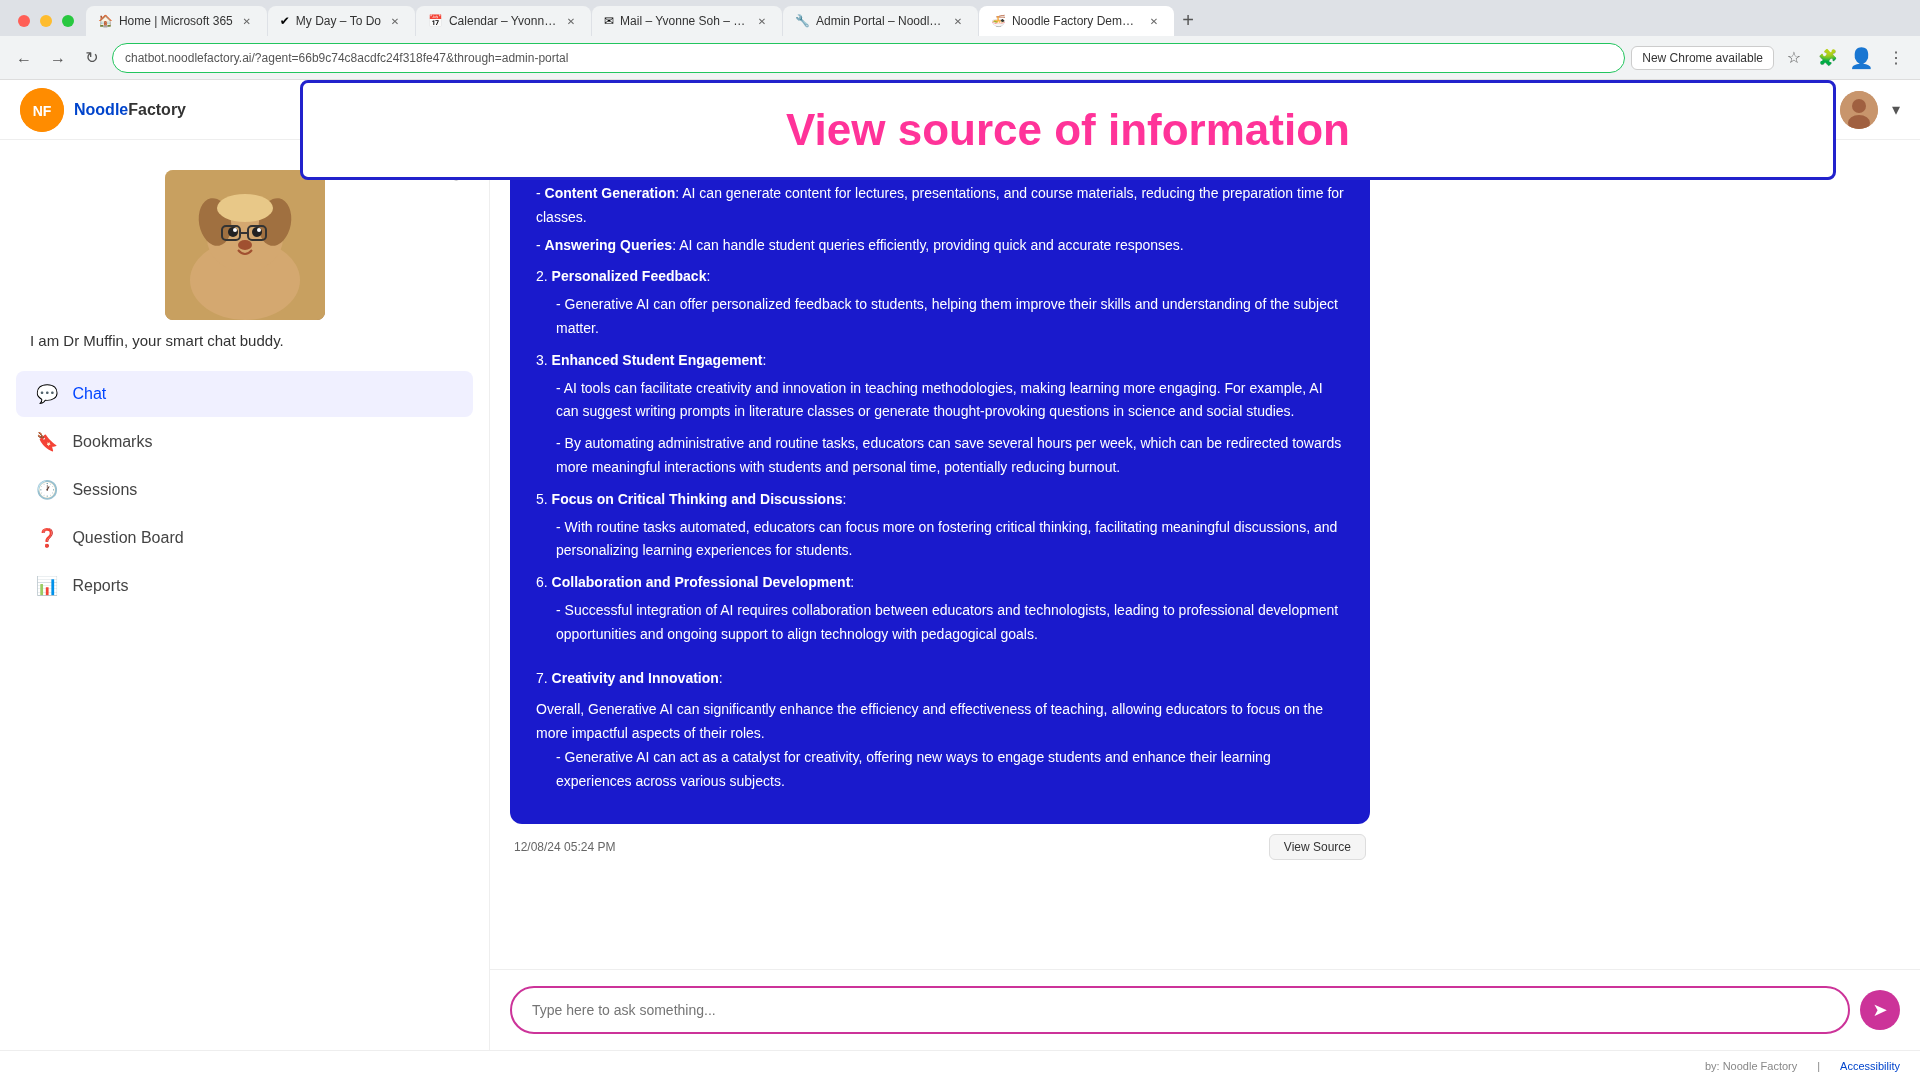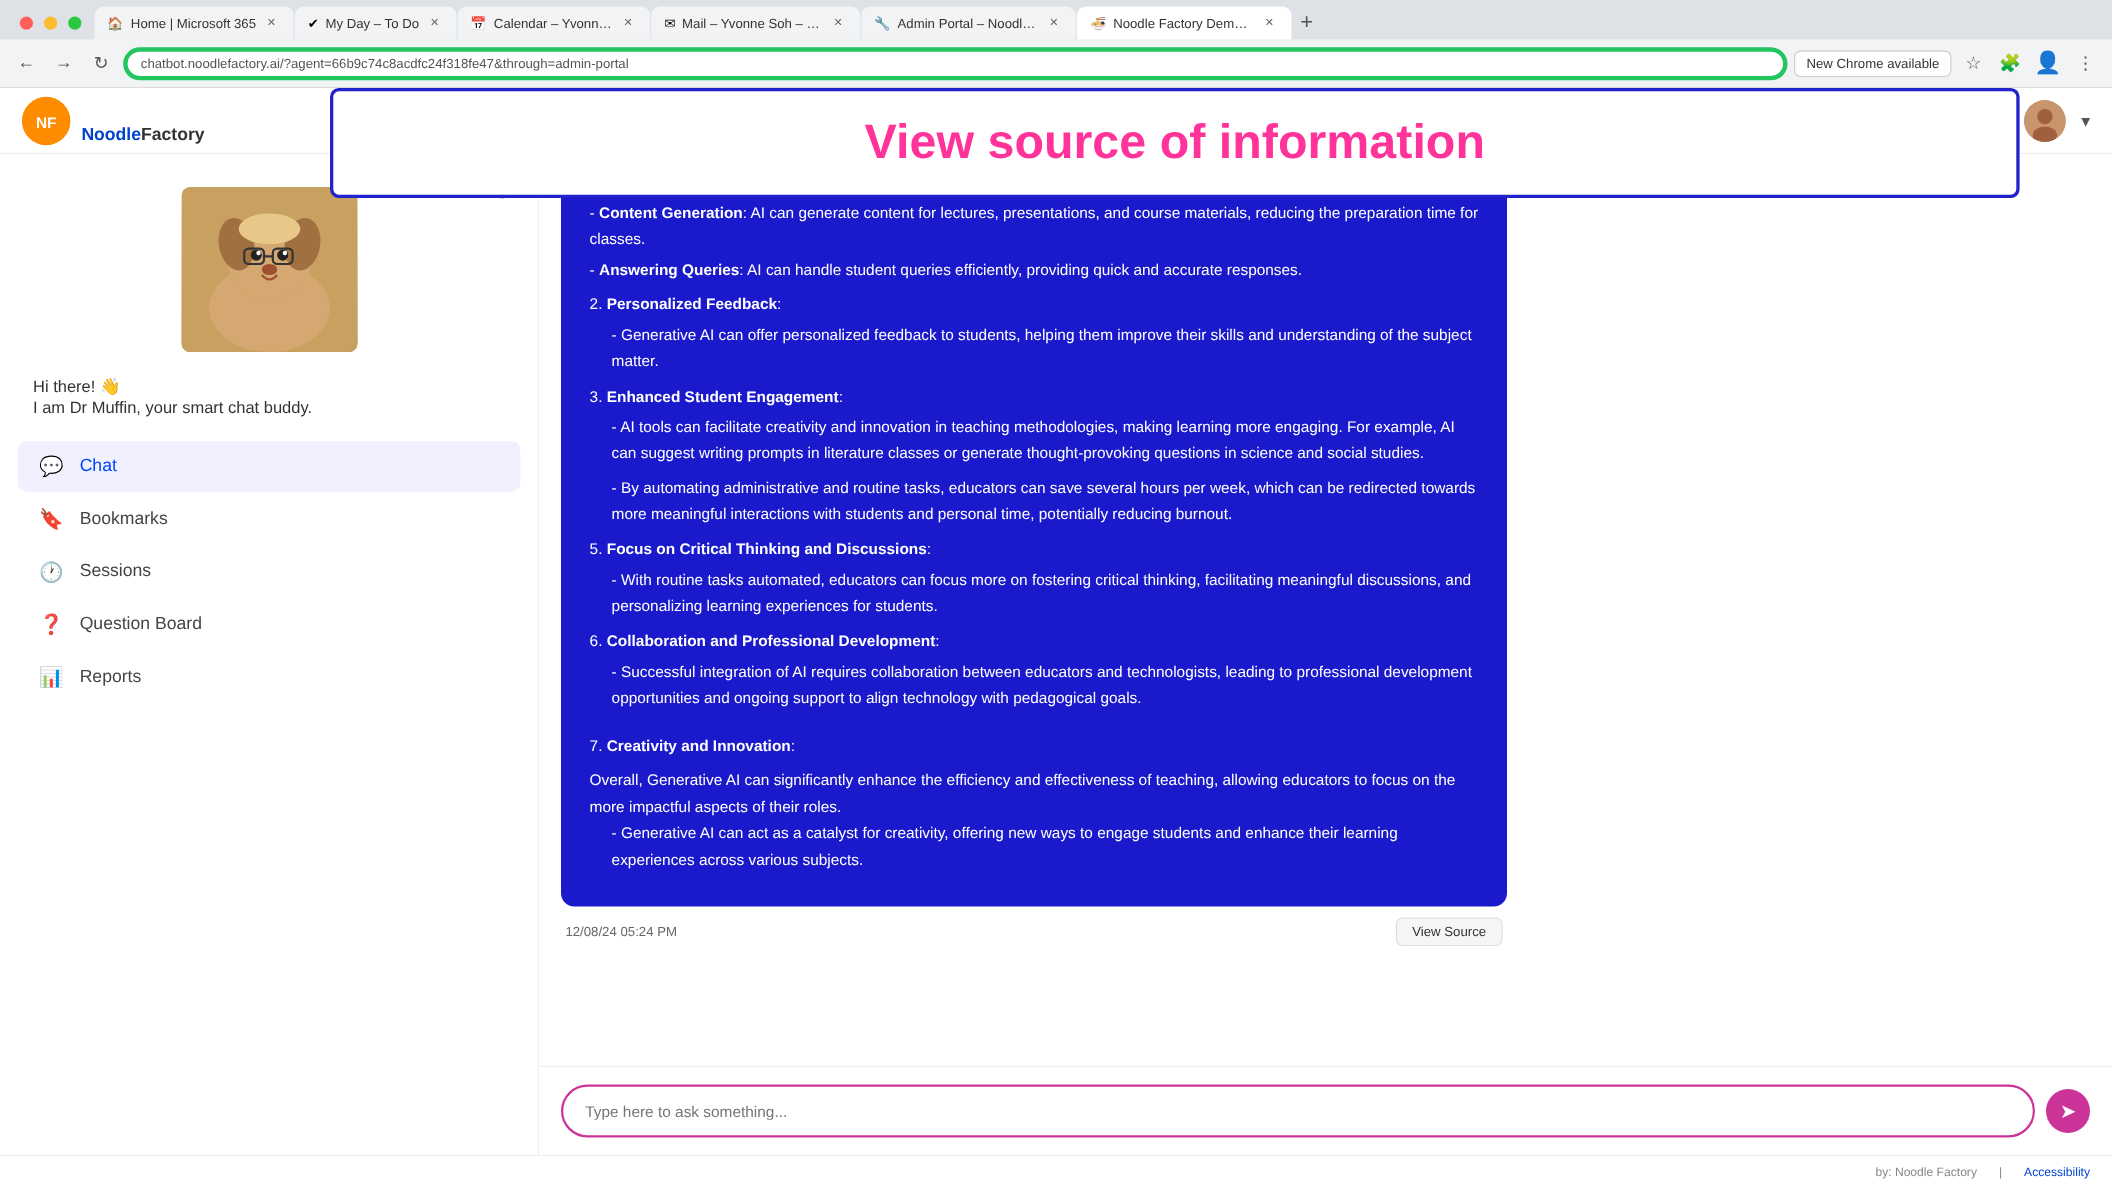--- a/index.html
+++ b/index.html
@@ -60,39 +60,39 @@
       <span style="flex:1;white-space:nowrap;overflow:hidden;text-overflow:ellipsis;font-size:12px;color:#333;">Noodle Factory Demo 6 –</span>
       <span style="font-size:10px;color:#666;width:16px;height:16px;display:flex;align-items:center;justify-content:center;">✕</span>
     </div>
     <div style="width:28px;height:28px;display:flex;align-items:center;justify-content:center;cursor:pointer;color:#555;font-size:20px;border-radius:50%;">+</div>
   </div>
 
   <div style="display:flex;align-items:center;height:44px;background:#f1f3f4;padding:0 10px;gap:6px;border-bottom:1px solid #ddd;">
     <div class="nav-btn">←</div>
     <div class="nav-btn">→</div>
     <div class="nav-btn">↻</div>
-    <div style="flex:1;height:30px;background:#fff;border-radius:15px;display:flex;align-items:center;padding:0 12px;font-size:12px;color:#555;border:4px solid #22c55e;">
+    <div style="flex:1;height:30px;background:#fff;border-radius:15px;display:flex;align-items:center;padding:0 12px;font-size:12px;color:#555;border:1px solid #22c55e;">
       <span>chatbot.noodlefactory.ai/?agent=66b9c74c8acdfc24f318fe47&amp;through=admin-portal</span>
     </div>
     <div style="background:#fff;border:1px solid #ccc;border-radius:6px;padding:4px 10px;font-size:12px;cursor:pointer;color:#333;">
       <span>New Chrome available</span>
     </div>
     <div class="toolbar-icon">☆</div>
     <div class="toolbar-icon">🧩</div>
     <div class="toolbar-icon" style="font-size:20px;">👤</div>
     <div class="toolbar-icon">⋮</div>
   </div>
 </div>
 
 <div style="position:fixed;top:80px;left:300px;right:84px;z-index:200;background:#fff;border:3px solid #2222cc;border-radius:8px;padding:22px 30px;text-align:center;">
   <span style="font-size:44px;font-weight:bold;color:#ff3399;">View source of information</span>
 </div>
 
 <div style="background:#fff;display:flex;align-items:center;justify-content:space-between;padding:0 20px;height:60px;border-bottom:1px solid #eee;">
-  <div style="display:flex;align-items:flex-end;gap:10px;">
+  <div style="display:flex;align-items:center;gap:10px;">
     <div style="width:44px;height:44px;border-radius:50%;background:#ff8800;display:flex;align-items:center;justify-content:center;overflow:hidden;">
       <svg width="44" height="44" viewBox="0 0 44 44" xmlns="http://www.w3.org/2000/svg">
         <circle cx="22" cy="22" r="22" fill="#ff8c00"></circle>
         <text x="22" y="28" text-anchor="middle" fill="white" font-size="14" font-weight="bold">NF</text>
       </svg>
     </div>
     <div style="font-size:16px;font-weight:bold;color:#333;">
       <span style="color:#0044cc;">Noodle</span><span>Factory</span>
     </div>
   </div>
@@ -137,21 +137,20 @@
           <line x1="75" y1="63" x2="83" y2="63" stroke="#333" stroke-width="2"></line>
 
           <ellipse cx="80" cy="75" rx="7" ry="5" fill="#a05030"></ellipse>
 
           <path d="M73 80 Q80 88 87 80" fill="none" stroke="#a05030" stroke-width="2"></path>
 
           <ellipse cx="80" cy="38" rx="28" ry="14" fill="#e8c888"></ellipse>
         </svg>
       </div>
     </div>
-    <div style="margin-top:12px;font-size:15px;color:#333;padding:0 30px;">Hi there! 👋</div>
     <div style="font-size:15px;color:#333;padding:2px 30px;">I am Dr Muffin, your smart chat buddy.</div>
 
     <div style="margin-top:20px;display:flex;flex-direction:column;gap:2px;padding:0 16px;">
 
       <div style="display:flex;align-items:center;gap:14px;padding:12px 20px;border-radius:8px;cursor:pointer;font-size:16px;color:#0044ff;background:#f0f0ff;">
         <span style="font-size:18px;">💬</span>
         <span>Chat</span>
       </div>
 
       <div style="display:flex;align-items:center;gap:14px;padding:12px 20px;border-radius:8px;cursor:pointer;font-size:16px;color:#444;">

